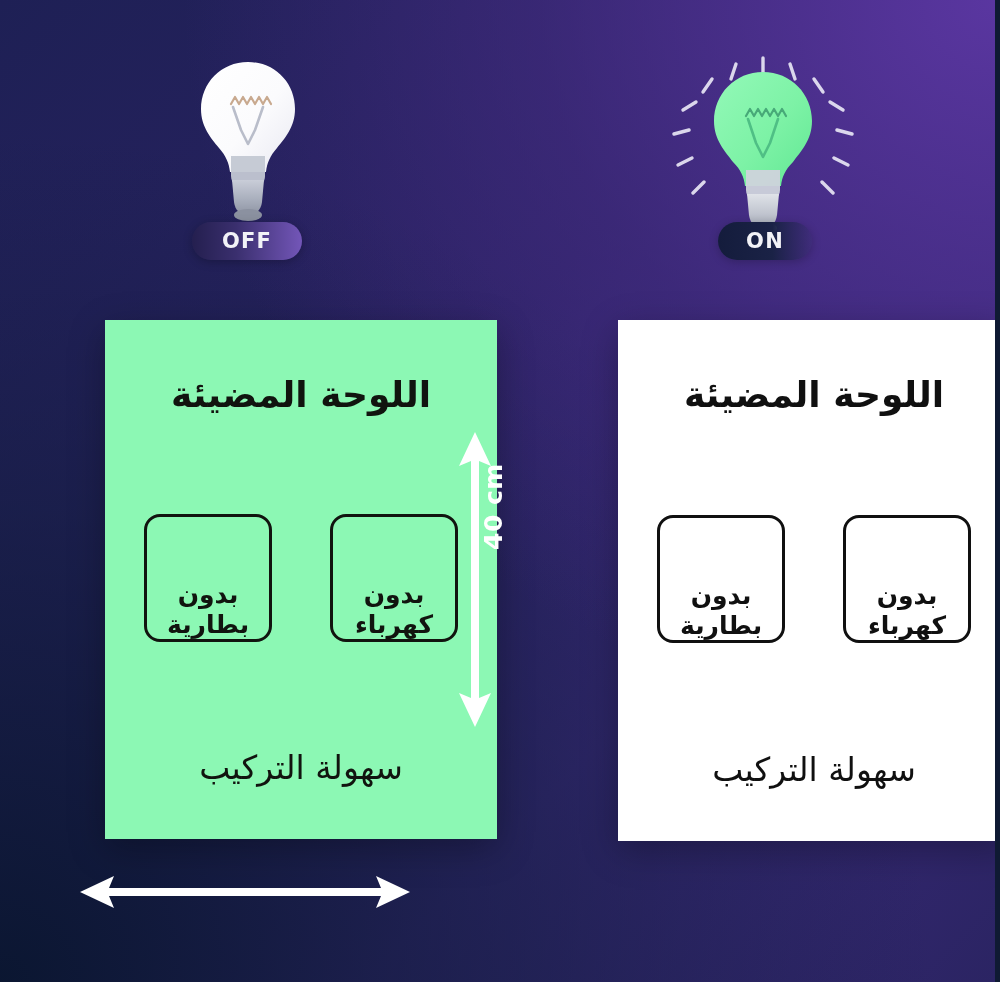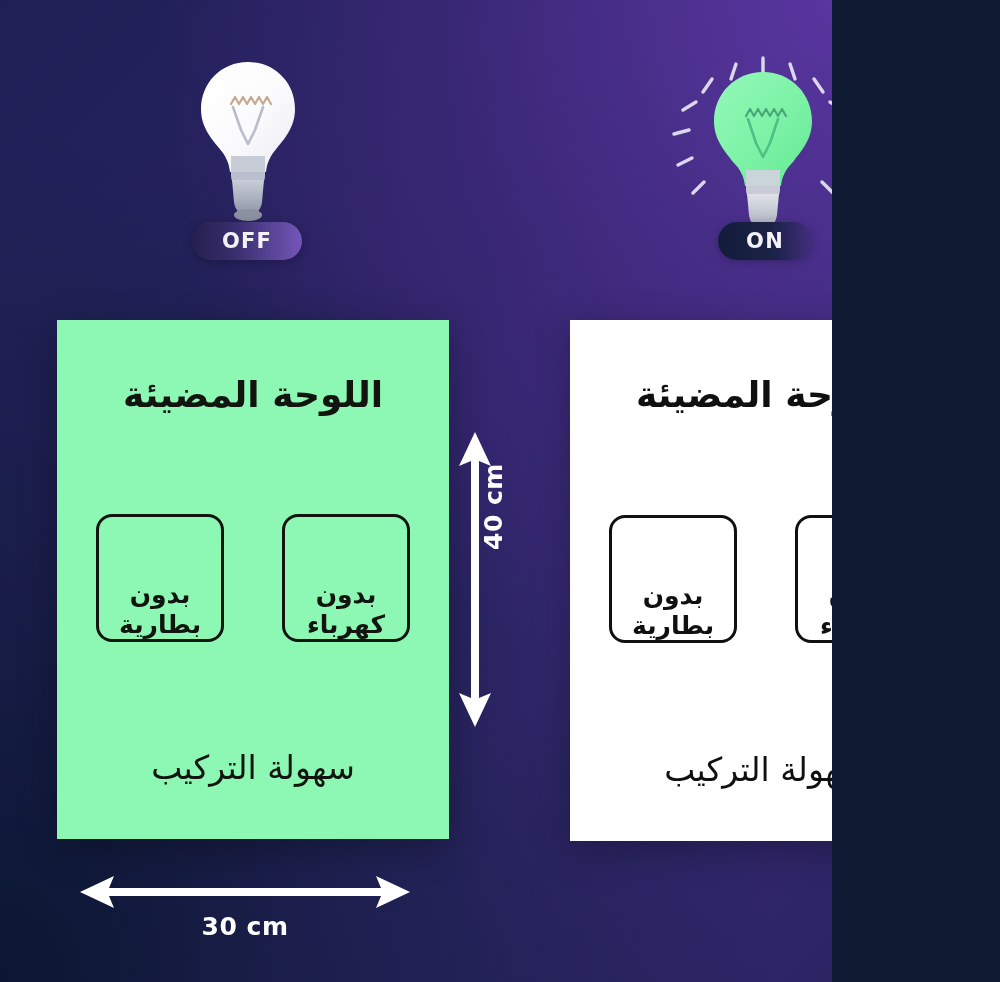--- a/index.html
+++ b/index.html
@@ -2,29 +2,28 @@
 <html><head>
 <meta charset="utf-8">
 <style>
   html, body {
     margin: 0;
     padding: 0;
     background: #0f1a33;
   }
   #stage {
     position: relative;
-    width: 808px;
+    width: 995px;
     height: 982px;
     overflow: hidden;
     font-family: "DejaVu Sans", "Liberation Sans", sans-serif;
     background:
       radial-gradient(120% 110% at 100% 0%, rgba(92,55,163,0.95) 0%, rgba(72,45,135,0.55) 38%, rgba(40,30,95,0.0) 68%),
       radial-gradient(130% 120% at 0% 100%, rgba(10,22,48,0.98) 0%, rgba(18,28,62,0.6) 40%, rgba(30,34,80,0.0) 72%),
       linear-gradient(135deg, #1e2055 0%, #2a2263 42%, #3a2a7a 68%, #2b2463 100%);
-    padding-left: 24px;
   }
 
   
   .bulb-col {
     position: absolute;
     top: 52px;
     width: 220px;
     height: 220px;
   }
   #bulb-col-off { left: 138px; }
@@ -79,20 +78,21 @@
     top: 320px;
     width: 392px;
     height: 519px;
     display: flex;
     flex-direction: column;
     align-items: center;
     justify-content: space-between;
     box-sizing: border-box;
     padding: 55px 0 52px 0;
     box-shadow: 0 10px 34px rgba(0,0,0,0.28);
+    margin-left: 48px;
   }
   #panel-glow {
     left: 57px;
     background: #8cf8b4;
   }
   #panel-plain {
     left: 570px;
     width: 392px;
     height: 521px;
     background: #ffffff;
@@ -309,16 +309,15 @@
     </svg>
     <div id="dim-vertical-label">40 cm</div>
   </div>
 
   <div id="dim-horizontal">
     <svg width="330" height="40" viewBox="0 0 330 40">
       <rect x="18" y="16" width="294" height="8" fill="#ffffff"></rect>
       <path d="M0 20 L34 4 L29 16 L34 16 L34 24 L29 24 L34 36 Z" fill="#ffffff"></path>
       <path d="M330 20 L296 4 L301 16 L296 16 L296 24 L301 24 L296 36 Z" fill="#ffffff"></path>
     </svg>
-    <div id="dim-horizontal-label">30 cm</div>
   </div>
 
 </div>
 
 </body></html>

